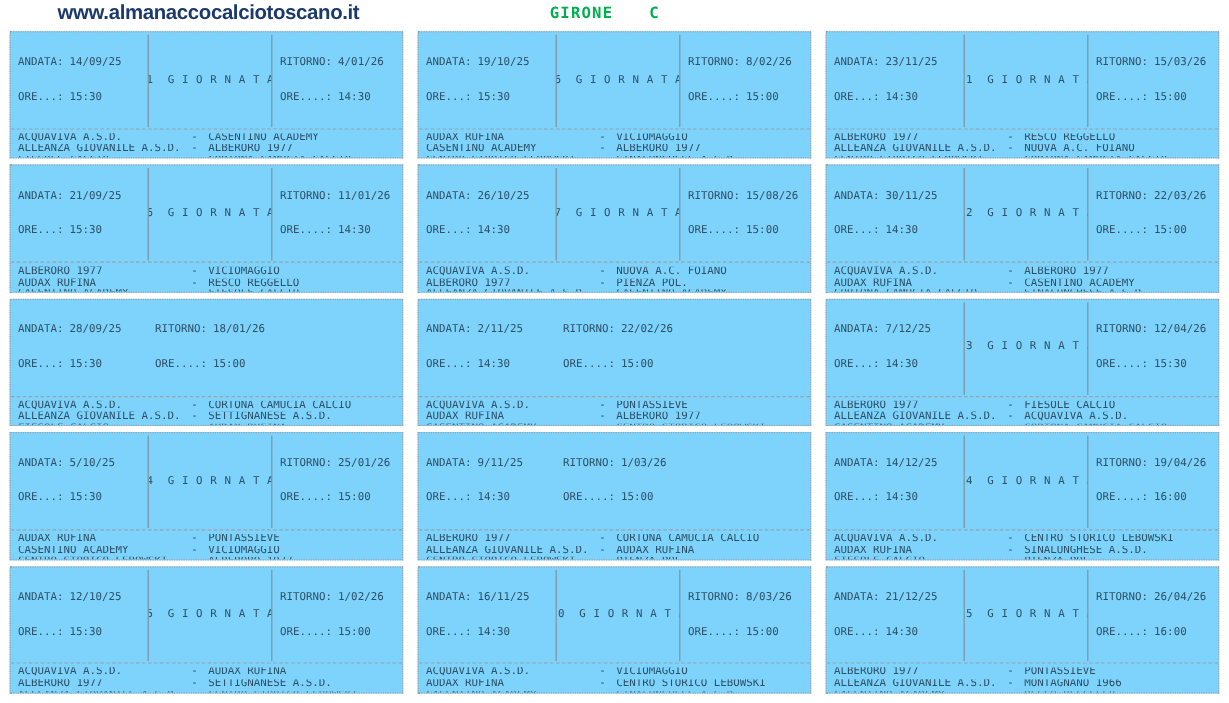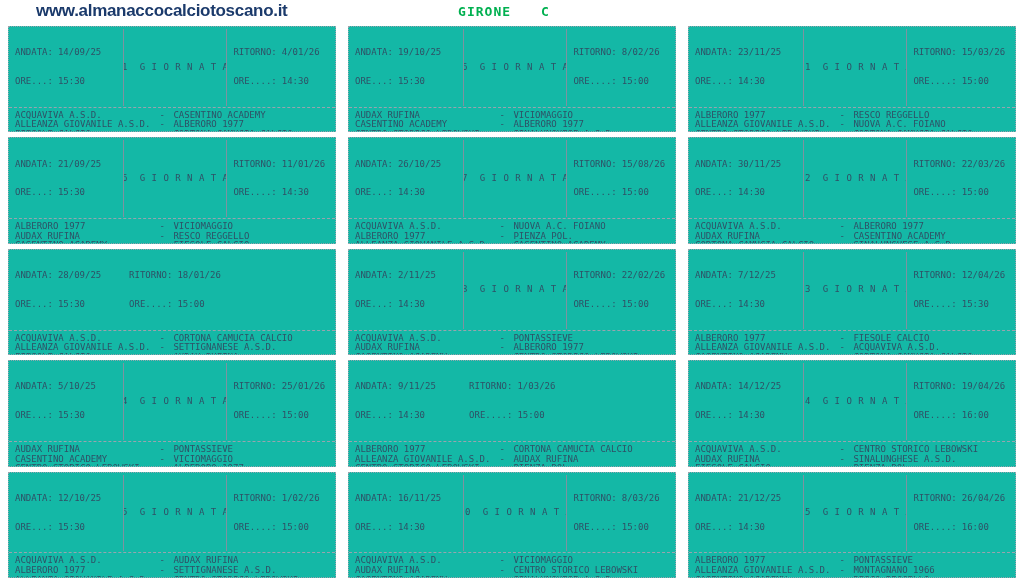--- a/index.html
+++ b/index.html
@@ -17,21 +17,21 @@
     --border-color: #97a4ae;
     --pipe-color: #7d93a0;
   }
   .top-header {
     position: relative;
     height: 26px;
     width: 100%;
   }
   .site-title {
     position: absolute;
-    left: 36px; top: 1px;
+    left: 48px; top: 1px;
     font-family: "Liberation Sans", sans-serif;
     font-weight: bold;
     font-size: 17px;
     letter-spacing: -0.3px;
     color: var(--title-color);
   }
   .girone-wrap {
     position: absolute;
     left: 0; right: 16px; top: 4px;
     text-align: center;
@@ -52,21 +52,21 @@
     height: 552px;
   }
   .giornata-box {
     border: 1px dotted var(--border-color);
     color: var(--text-color);
     font-size: 9px;
     line-height: 9.6px;
     overflow: hidden;
     display: flex;
     flex-direction: column;
-    background: #14b8a6;
+    background: #7dd3fc;
   }
   .box-header {
     display: grid;
     grid-template-columns: 35% 32% 33%;
     border-bottom: 1px dashed var(--border-color);
     padding: 2px 0 1px 0;
     flex: 0 0 auto;
   }
   .hcell { white-space: pre; overflow: hidden; }
   .hcell-left  { padding-left: 6px; }
@@ -355,23 +355,20 @@
 
 </div>
   </div>
 
   <div class="giornata-box">
     <div class="box-header">
       <div class="hcell hcell-left">
         <div class="hline"><span class="hlabel">ANDATA:</span><span class="hval">2/11/25</span></div>
         <div class="hline"><span class="hlabel">ORE...:</span><span class="hval">14:30</span></div>
       </div>
-      <div class="hcell hcell-mid">
-        <span class="giornata-title">8  G I O R N A T A</span>
-      </div>
       <div class="hcell hcell-right">
         <div class="hline"><span class="hlabel">RITORNO:</span><span class="hval">22/02/26</span></div>
         <div class="hline"><span class="hlabel">ORE....:</span><span class="hval">15:00</span></div>
       </div>
     </div>
     <div class="match-list">
   <div class="match-row">
     <span class="team home">ACQUAVIVA A.S.D.</span>
     <span class="vs-sep">-</span>
     <span class="team away">PONTASSIEVE</span>

